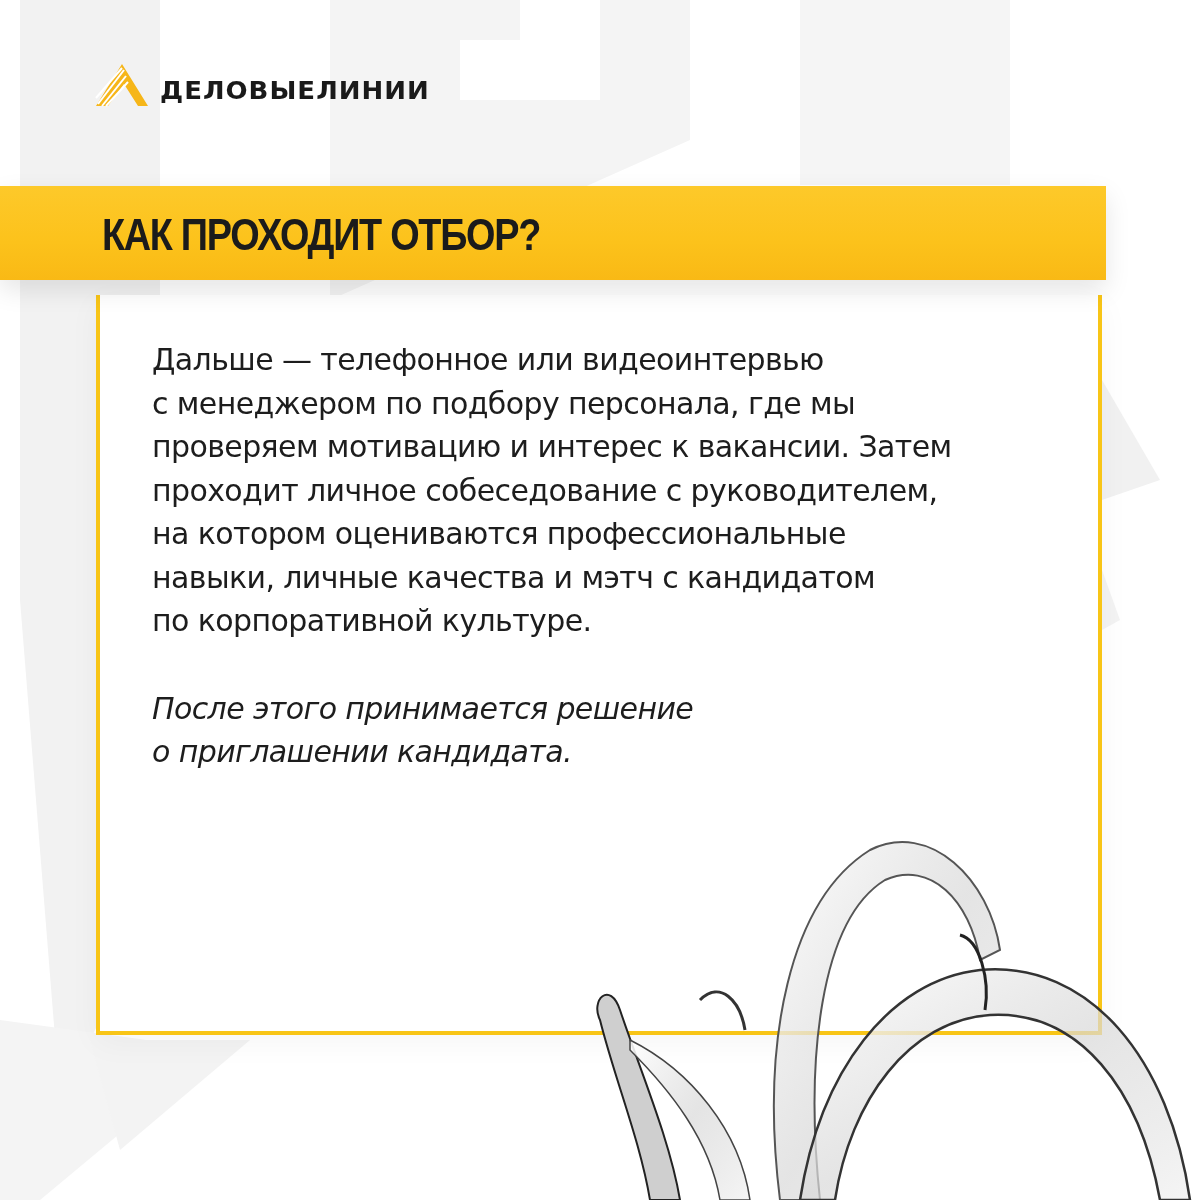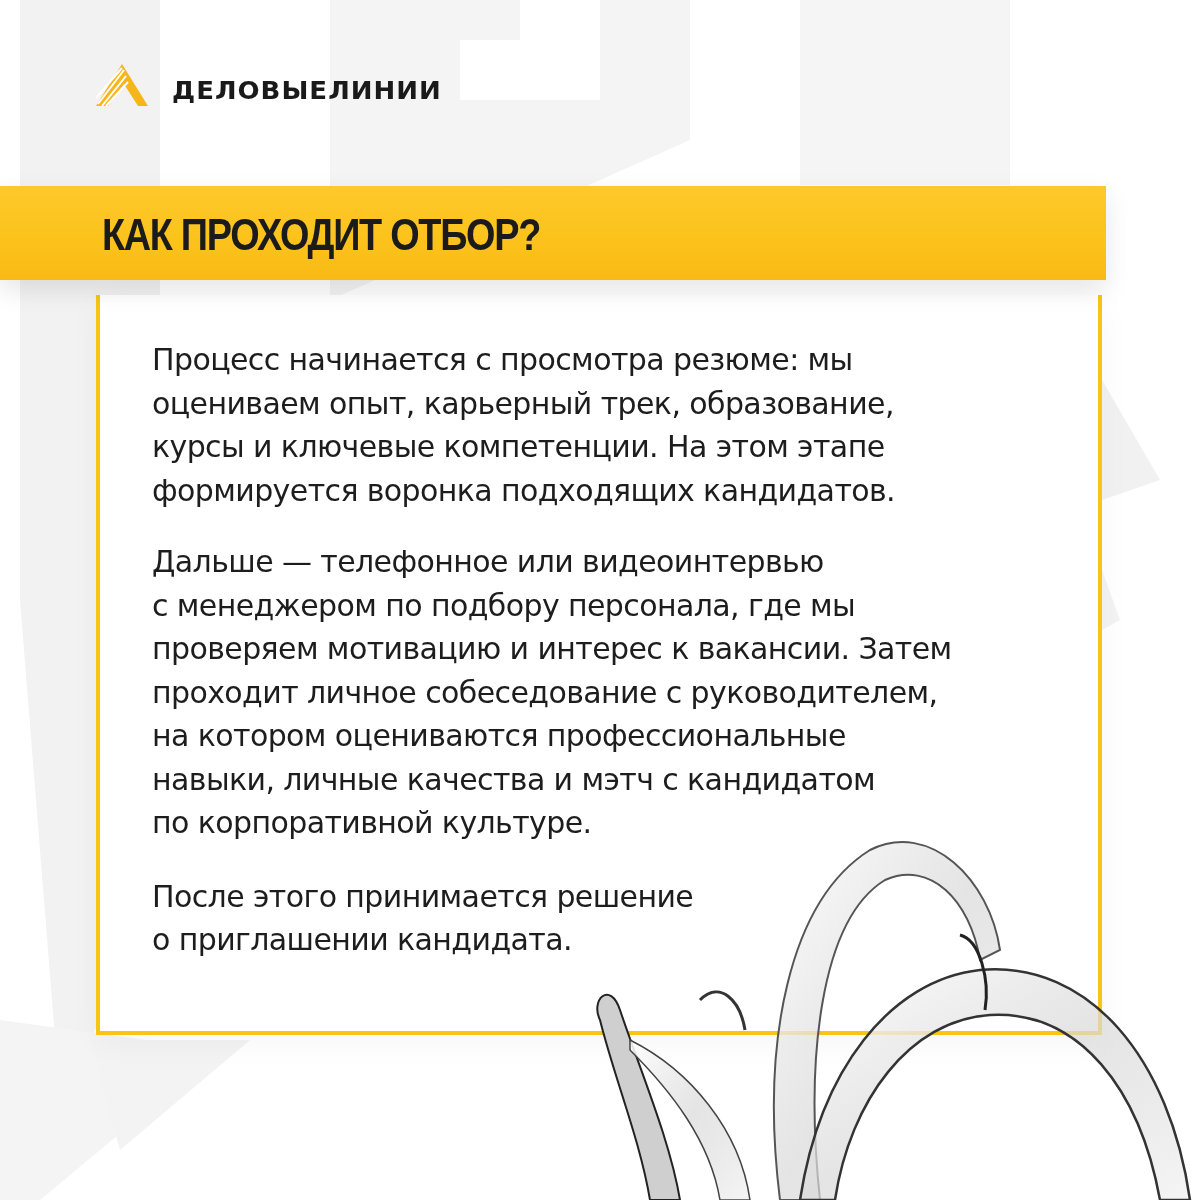--- a/index.html
+++ b/index.html
@@ -4,21 +4,21 @@
   <style>
     html, body { margin: 0; padding: 0; }
     body {
       width: 1200px; height: 1200px; position: relative; overflow: hidden;
       background: #ffffff;
       font-family: "DejaVu Sans", sans-serif;
     }
     .bg-shapes { position: absolute; inset: 0; z-index: 0; }
     .logo {
       position: absolute; left: 94px; top: 60px; height: 50px;
-      display: flex; align-items: center; gap: 22px; z-index: 3;
+      display: flex; align-items: center; gap: 10px; z-index: 3;
     }
     .logo-mark { width: 56px; height: 46px; }
     .logo-text {
       font-family: "DejaVu Sans", sans-serif; font-weight: bold;
       font-size: 26px; letter-spacing: 1px; color: #1a1a1a;
       transform: scaleY(0.95); margin-top: 10px;
     }
     .card {
       position: absolute; left: 96px; top: 295px; width: 1006px; height: 740px;
       border: 4px solid #f8c517; border-top: none;
@@ -36,21 +36,21 @@
       font-family: "Liberation Sans", sans-serif; font-weight: bold;
       font-size: 44px; color: #1b1b1b; letter-spacing: -1.5px;
       transform: scaleX(0.86); transform-origin: left center;
     }
     .body-text {
       position: absolute; left: 152px; top: 338px; width: 900px; z-index: 4;
       font-family: "DejaVu Sans", sans-serif; font-size: 30px;
       line-height: 43.5px; color: #1d1d1d; letter-spacing: -0.6px;
     }
     .para { margin: 0 0 28px 0; white-space: pre-line; }
-    .para.p3 { margin-top: 30px; }
+    .para.p3 { margin-top: 44px; font-style: italic; }
     .glass { position: absolute; left: 570px; top: 840px; width: 630px; height: 360px; z-index: 5; }
   </style>
 </head>
 <body>
 
 <svg class="bg-shapes" viewBox="0 0 1200 1200" preserveAspectRatio="none">
   <polygon points="20,0 160,0 160,430 110,430 110,1000 60,1100 20,600" fill="#f2f2f2"></polygon>
   <polygon points="330,0 520,0 520,40 460,40 460,100 600,100 600,0 690,0 690,140 330,300" fill="#f4f4f4"></polygon>
   <polygon points="800,0 1010,0 1010,185 800,185" fill="#f5f5f5"></polygon>
   <polygon points="1102,380 1160,480 1102,500" fill="#f1f1f1"></polygon>
@@ -72,24 +72,20 @@
   <span class="logo-text">ДЕЛОВЫЕЛИНИИ</span>
 </div>
 
 <div class="header-band">
   <span class="header-title">КАК ПРОХОДИТ ОТБОР?</span>
 </div>
 
 <div class="card"></div>
 
 <div class="body-text">
-  <p class="para">Процесс начинается с просмотра резюме: мы
-оцениваем опыт, карьерный трек, образование,
-курсы и ключевые компетенции. На этом этапе
-формируется воронка подходящих кандидатов.</p>
   <p class="para">Дальше — телефонное или видеоинтервью
 с менеджером по подбору персонала, где мы
 проверяем мотивацию и интерес к вакансии. Затем
 проходит личное собеседование с руководителем,
 на котором оцениваются профессиональные
 навыки, личные качества и мэтч с кандидатом
 по корпоративной культуре.</p>
   <p class="para p3">После этого принимается решение
 о приглашении кандидата.</p>
 </div>

